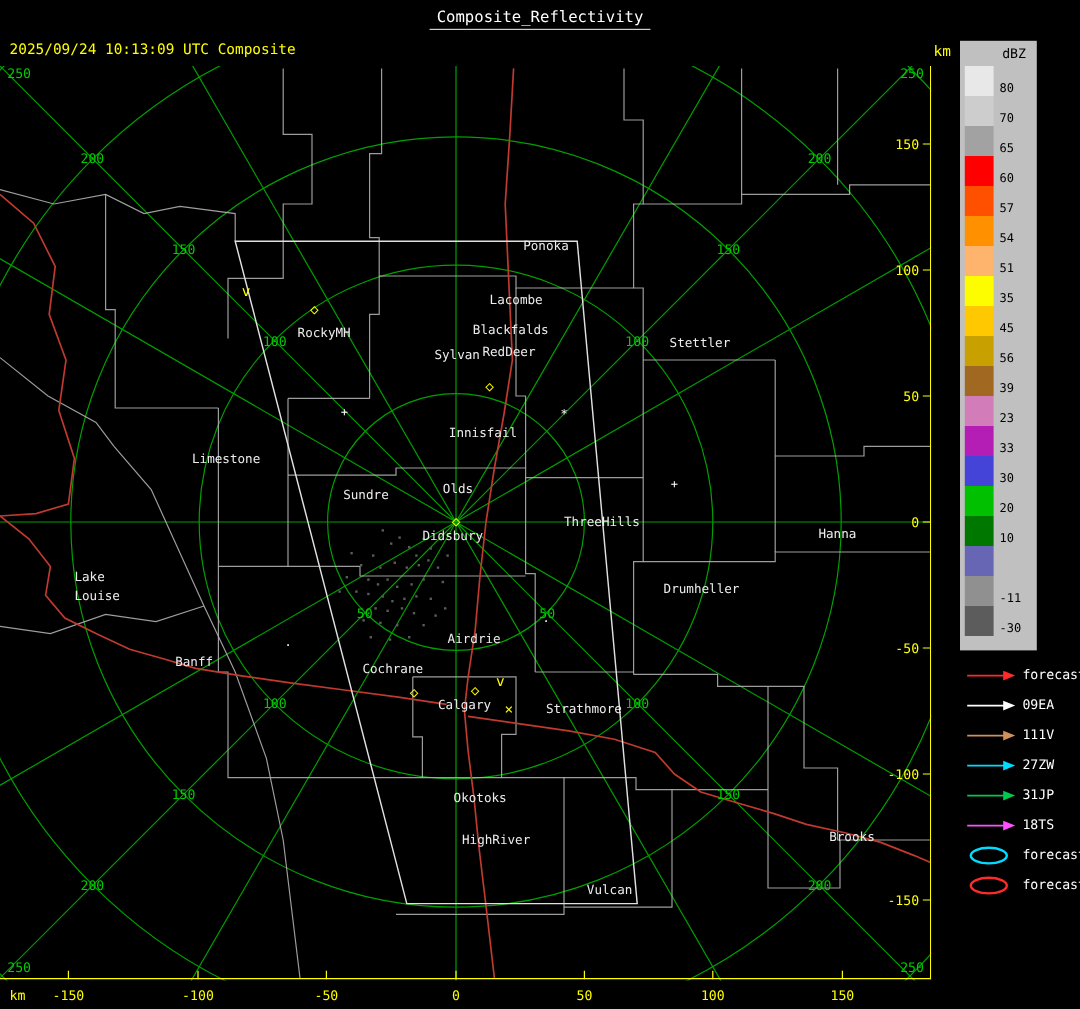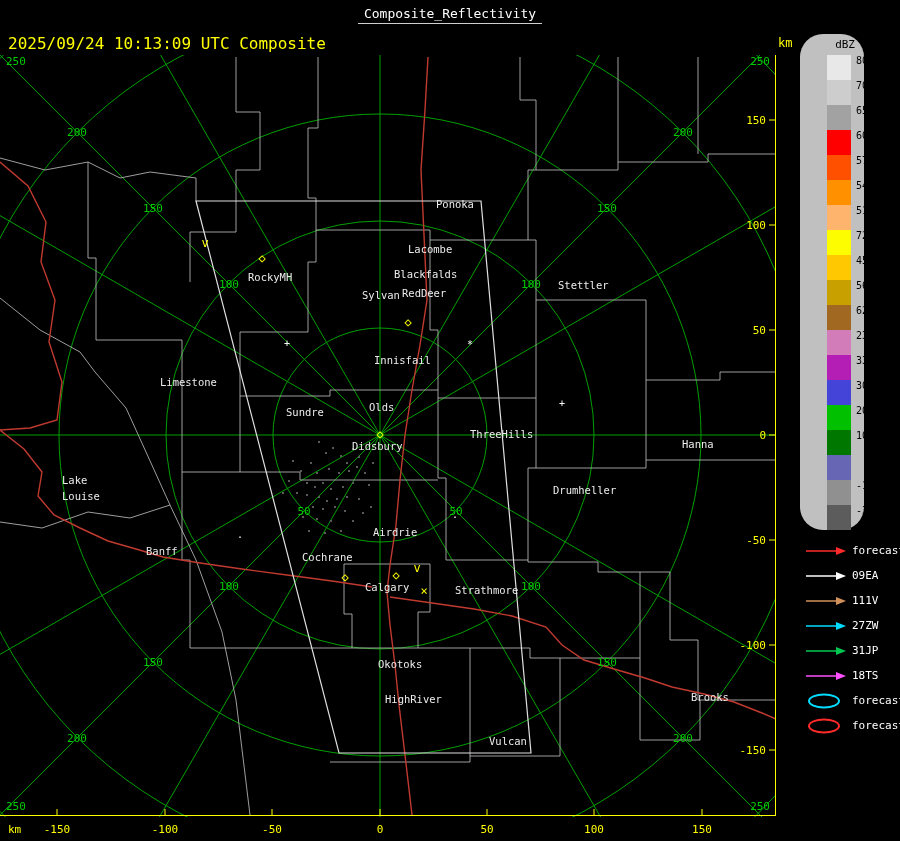--- a/index.html
+++ b/index.html
@@ -2,30 +2,30 @@
 <html><head>
 <meta charset="utf-8">
 <style>
   html,body{margin:0;padding:0;}
   body{
     width:900px;height:841px;background:#000;position:relative;overflow:hidden;
     font-family:"DejaVu Sans Mono","Liberation Mono",monospace;
   }
   .titlebar{position:absolute;top:3px;left:0;width:900px;text-align:center;}
   .titlebar span{color:#fff;font-size:13px;border-bottom:1px solid #cfcfcf;padding:0 6px 2px;}
-  .timestamp{position:absolute;top:34px;left:8px;color:#ffff00;font-size:16px;white-space:pre;}
+  .timestamp{position:absolute;top:34px;left:8px;color:#ffff00;font-size:12px;white-space:pre;}
   .unit-top{position:absolute;top:36px;left:778px;color:#ffff00;font-size:12px;}
   #map-svg{position:absolute;top:55px;left:0;background:#000;}
   #bottom-axis{position:absolute;top:817px;left:0;width:776px;height:24px;}
   .bx-label{position:absolute;top:6px;transform:translateX(-50%);color:#ffff00;font-size:11px;}
   .bx-km{position:absolute;top:6px;left:8px;color:#ffff00;font-size:11px;}
   #panel{position:absolute;left:800px;top:34px;width:100px;}
-  #colorbar{background:#c0c0c0;width:64px;padding:2px 0 0 0;border-radius:23px;}
+  #colorbar{background:#c0c0c0;width:64px;padding:2px 0 12px 0;}
   .cb-title{color:#000;font-size:11px;text-align:right;padding:2px 9px 4px 0;}
-  .cb-row{display:flex;align-items:flex-start;height:25px;padding-left:4px;margin-left:23px;}
+  .cb-row{display:flex;align-items:flex-end;height:25px;padding-left:4px;}
   .cb-swatch{width:24px;height:25px;flex:0 0 24px;}
   .cb-label{color:#000;font-size:10px;margin-left:5px;white-space:nowrap;}
   #legend{margin-top:8px;}
   .lg-row{display:flex;align-items:center;height:25px;color:#fff;font-size:11px;}
   .lg-icon{margin:0 4px 0 4px;flex:0 0 44px;}
 </style>
 </head>
 <body>
 
 <div class="titlebar">
@@ -260,33 +260,33 @@
         <div class="cb-row">
           <div class="cb-swatch" style="background: rgb(255, 144, 0);"></div>
           <span class="cb-label">54</span>
         </div>
         <div class="cb-row">
           <div class="cb-swatch" style="background: rgb(255, 180, 110);"></div>
           <span class="cb-label">51</span>
         </div>
         <div class="cb-row">
           <div class="cb-swatch" style="background: rgb(253, 253, 0);"></div>
-          <span class="cb-label">72</span>
+          <span class="cb-label">35</span>
         </div>
         <div class="cb-row">
           <div class="cb-swatch" style="background: rgb(255, 200, 0);"></div>
           <span class="cb-label">45</span>
         </div>
         <div class="cb-row">
           <div class="cb-swatch" style="background: rgb(200, 160, 0);"></div>
           <span class="cb-label">56</span>
         </div>
         <div class="cb-row">
           <div class="cb-swatch" style="background: rgb(160, 104, 32);"></div>
-          <span class="cb-label">62</span>
+          <span class="cb-label">39</span>
         </div>
         <div class="cb-row">
           <div class="cb-swatch" style="background: rgb(210, 124, 186);"></div>
           <span class="cb-label">23</span>
         </div>
         <div class="cb-row">
           <div class="cb-swatch" style="background: rgb(180, 30, 180);"></div>
           <span class="cb-label">33</span>
         </div>
         <div class="cb-row">

